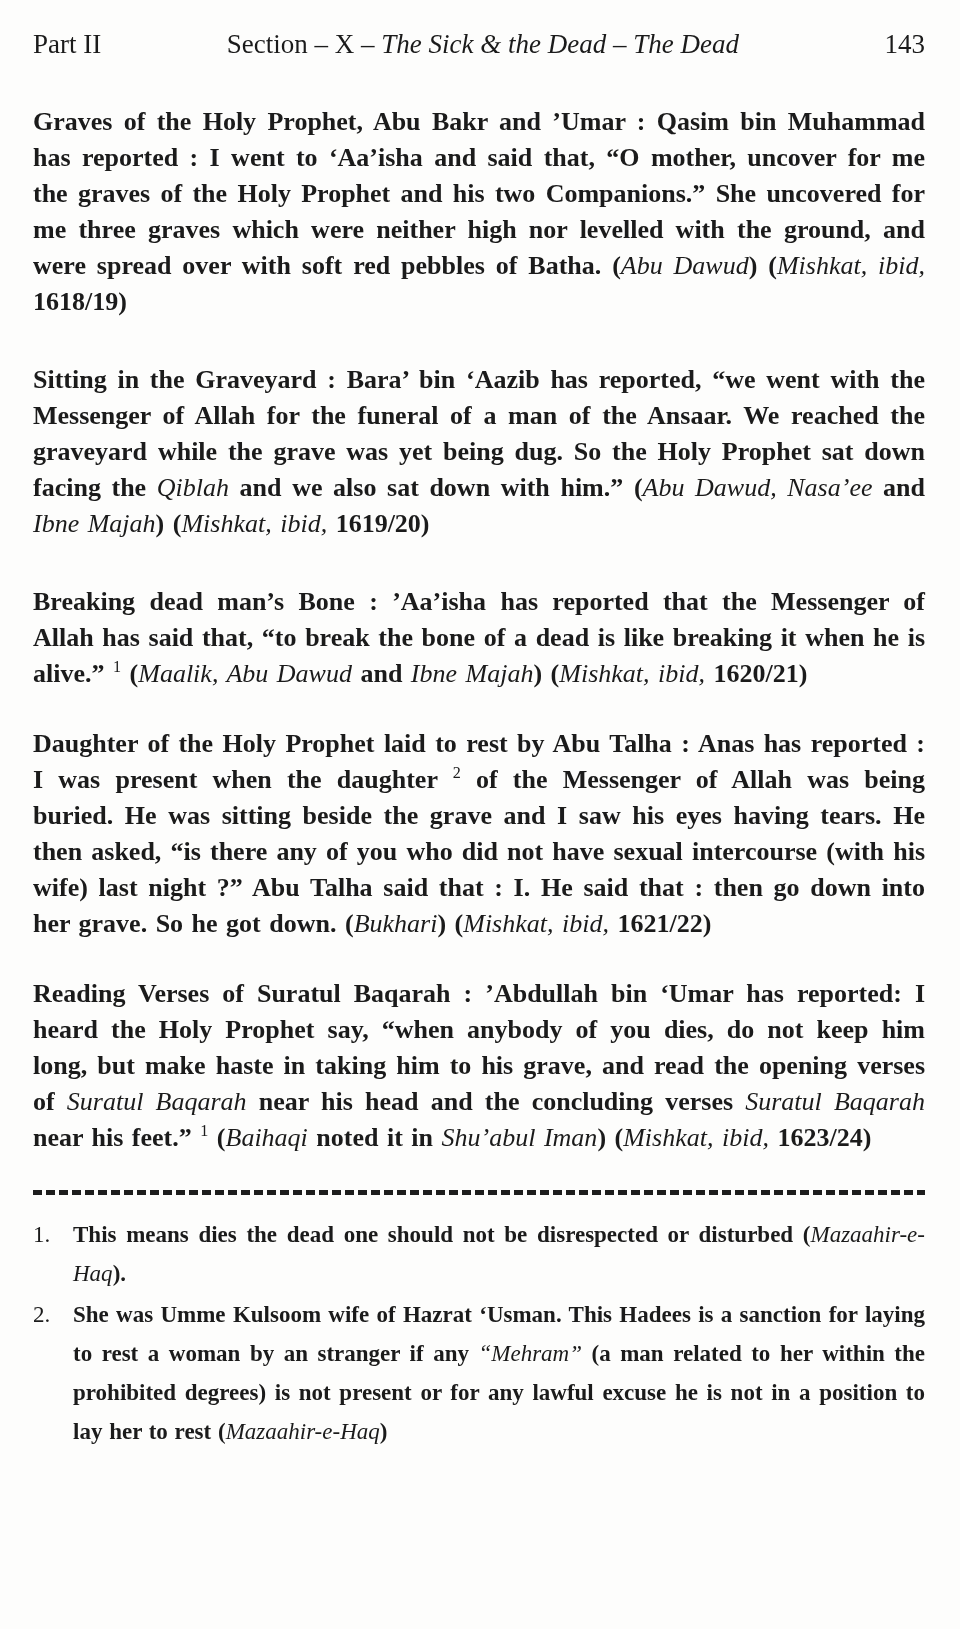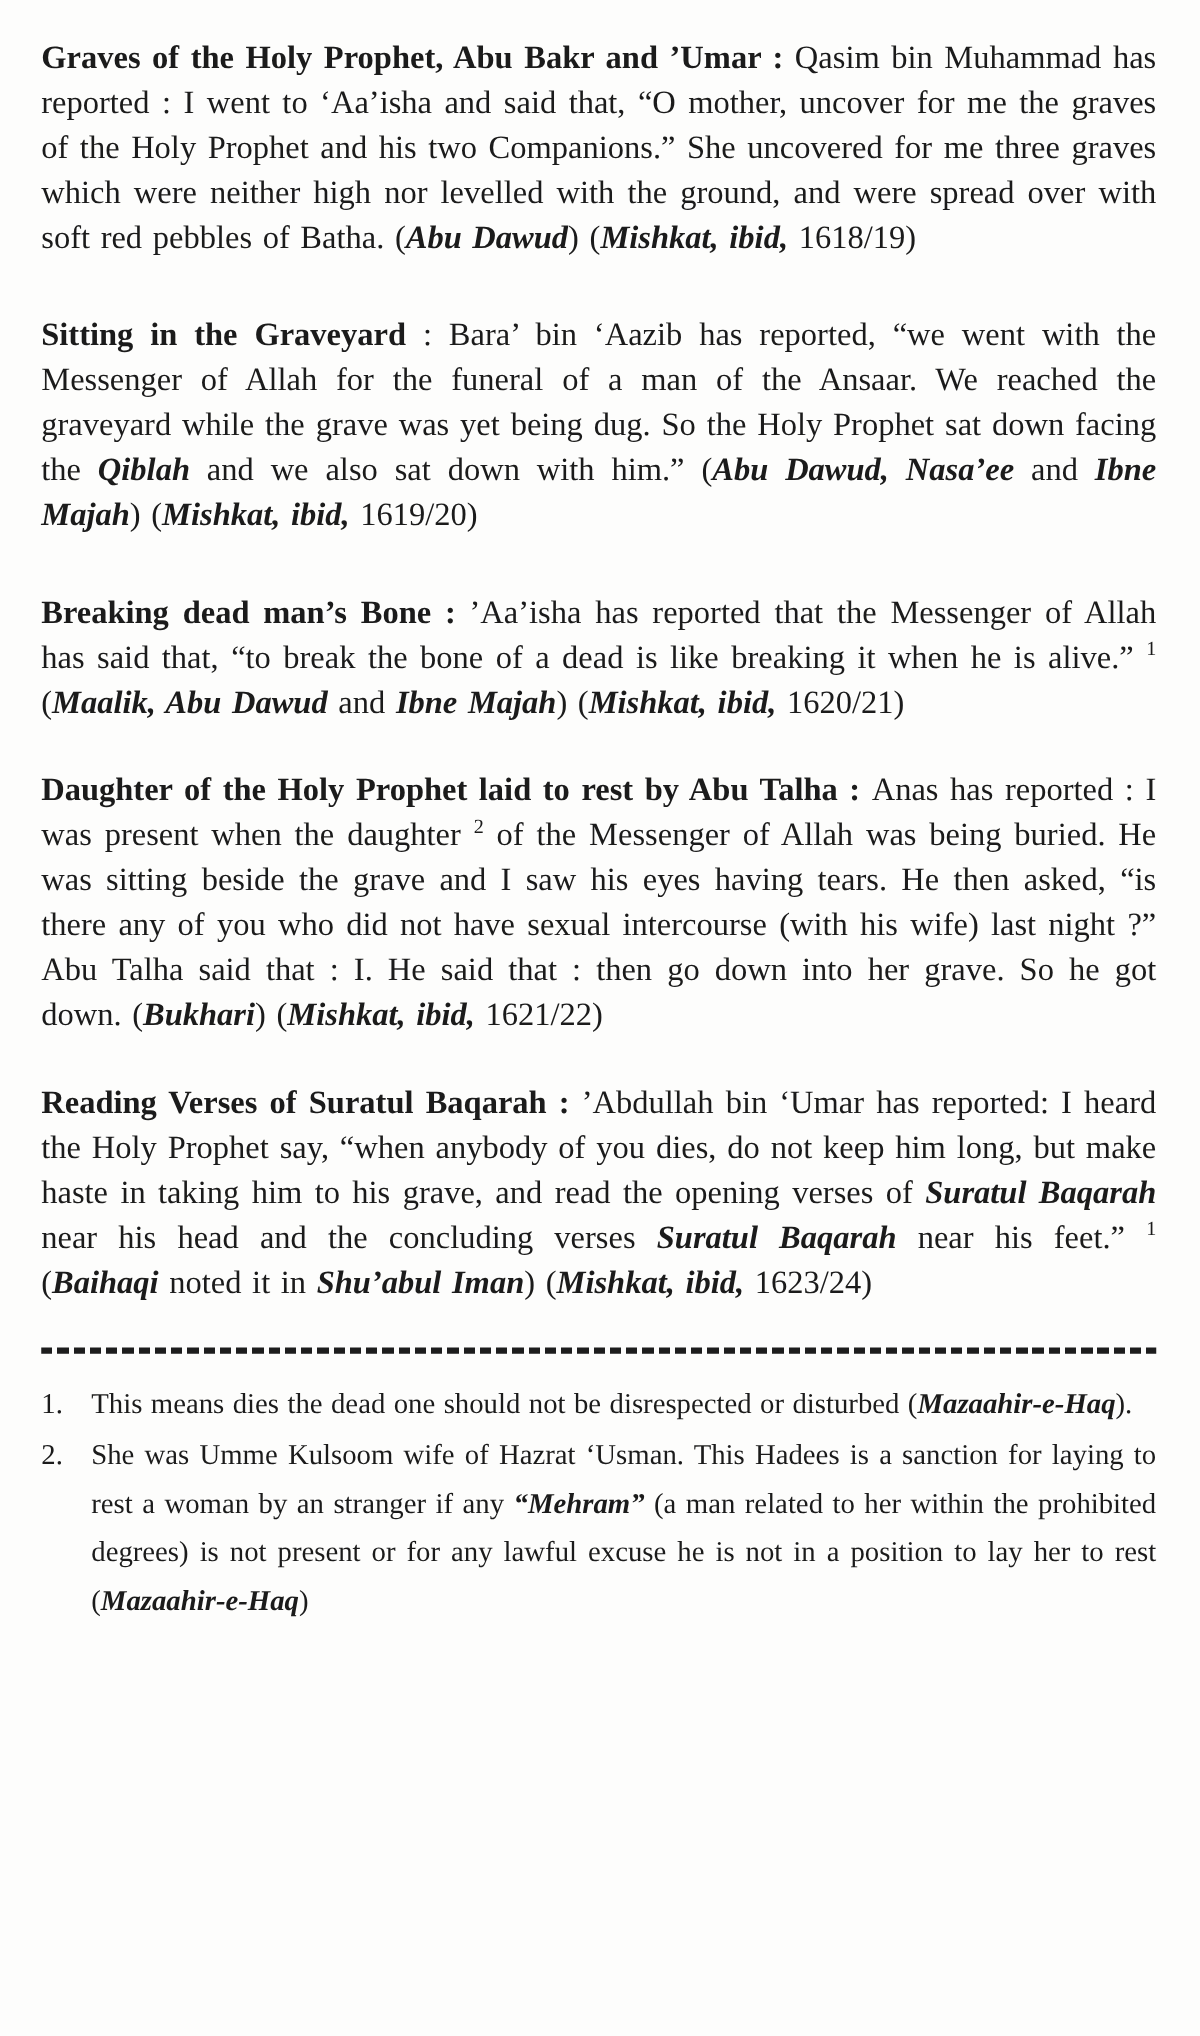--- a/index.html
+++ b/index.html
@@ -34,22 +34,22 @@
     font-size: 26px;
     line-height: 36px;
     word-spacing: 2px;
   }
   .para {
     margin: 0 0 42px 0;
     text-align: justify;
   }
   .para.tight { margin-bottom: 34px; }
   .seg-b { font-weight: bold; margin-top: 14px; }
-  .seg-i { font-style: italic; font-weight: bold; }
-  .seg-r { font-style: normal; font-weight: normal; }
+  .seg-i { font-style: italic; }
+  .seg-r { font-style: normal; font-weight: bold; }
   sup.seg-sup {
     font-size: 0.62em;
     line-height: 0;
     vertical-align: super;
     font-style: normal;
   }
   .fn-rule {
     height: 5px;
     margin: 4px 0 20px 0;
     background: repeating-linear-gradient(
@@ -74,20 +74,25 @@
   .fn-body {
     flex: 1 1 auto;
     text-align: justify;
   }
 </style>
 </head>
 <body>
 
 <div class="page">
 
+  <header class="running-head">
+    <span>Part II</span>
+    <span class="head-center"><span>Section – X – </span><span class="it">The Sick &amp; the Dead – The Dead</span></span>
+    <span>143</span>
+  </header>
 
   <main class="body-copy">
     <p class="para"><span class="seg-b">Graves of the Holy Prophet, Abu Bakr and ’Umar : </span><span class="seg-r">Qasim bin Muhammad has reported : I went to ‘Aa’isha and said that, “O mother, uncover for me the graves of the Holy Prophet and his two Companions.” She uncovered for me three graves which were neither high nor levelled with the ground, and were spread over with soft red pebbles of Batha. (</span><span class="seg-i">Abu Dawud</span><span class="seg-r">) (</span><span class="seg-i">Mishkat, ibid,</span><span class="seg-r"> 1618/19)</span></p>
     <p class="para"><span class="seg-b">Sitting in the Graveyard</span><span class="seg-r"> : Bara’ bin ‘Aazib has reported, “we went with the Messenger of Allah for the funeral of a man of the Ansaar. We reached the graveyard while the grave was yet being dug. So the Holy Prophet sat down facing the </span><span class="seg-i">Qiblah</span><span class="seg-r"> and we also sat down with him.” (</span><span class="seg-i">Abu Dawud, Nasa’ee</span><span class="seg-r"> and </span><span class="seg-i">Ibne Majah</span><span class="seg-r">) (</span><span class="seg-i">Mishkat, ibid,</span><span class="seg-r"> 1619/20)</span></p>
     <p class="para tight"><span class="seg-b">Breaking dead man’s Bone : </span><span class="seg-r">’Aa’isha has reported that the Messenger of Allah has said that, “to break the bone of a dead is like breaking it when he is alive.” </span><sup class="seg-sup">1</sup><span class="seg-r"> (</span><span class="seg-i">Maalik, Abu Dawud</span><span class="seg-r"> and </span><span class="seg-i">Ibne Majah</span><span class="seg-r">) (</span><span class="seg-i">Mishkat, ibid,</span><span class="seg-r"> 1620/21)</span></p>
     <p class="para tight"><span class="seg-b">Daughter of the Holy Prophet laid to rest by Abu Talha : </span><span class="seg-r">Anas has reported : I was present when the daughter </span><sup class="seg-sup">2</sup><span class="seg-r"> of the Messenger of Allah was being buried. He was sitting beside the grave and I saw his eyes having tears. He then asked, “is there any of you who did not have sexual intercourse (with his wife) last night ?” Abu Talha said that : I. He said that : then go down into her grave. So he got down. (</span><span class="seg-i">Bukhari</span><span class="seg-r">) (</span><span class="seg-i">Mishkat, ibid,</span><span class="seg-r"> 1621/22)</span></p>
     <p class="para tight"><span class="seg-b">Reading Verses of Suratul Baqarah : </span><span class="seg-r">’Abdullah bin ‘Umar has reported: I heard the Holy Prophet say, “when anybody of you dies, do not keep him long, but make haste in taking him to his grave, and read the opening verses of </span><span class="seg-i">Suratul Baqarah</span><span class="seg-r"> near his head and the concluding verses </span><span class="seg-i">Suratul Baqarah</span><span class="seg-r"> near his feet.” </span><sup class="seg-sup">1</sup><span class="seg-r"> (</span><span class="seg-i">Baihaqi</span><span class="seg-r"> noted it in </span><span class="seg-i">Shu’abul Iman</span><span class="seg-r">) (</span><span class="seg-i">Mishkat, ibid,</span><span class="seg-r"> 1623/24)</span></p>
 
     <div class="fn-rule"></div>
 

